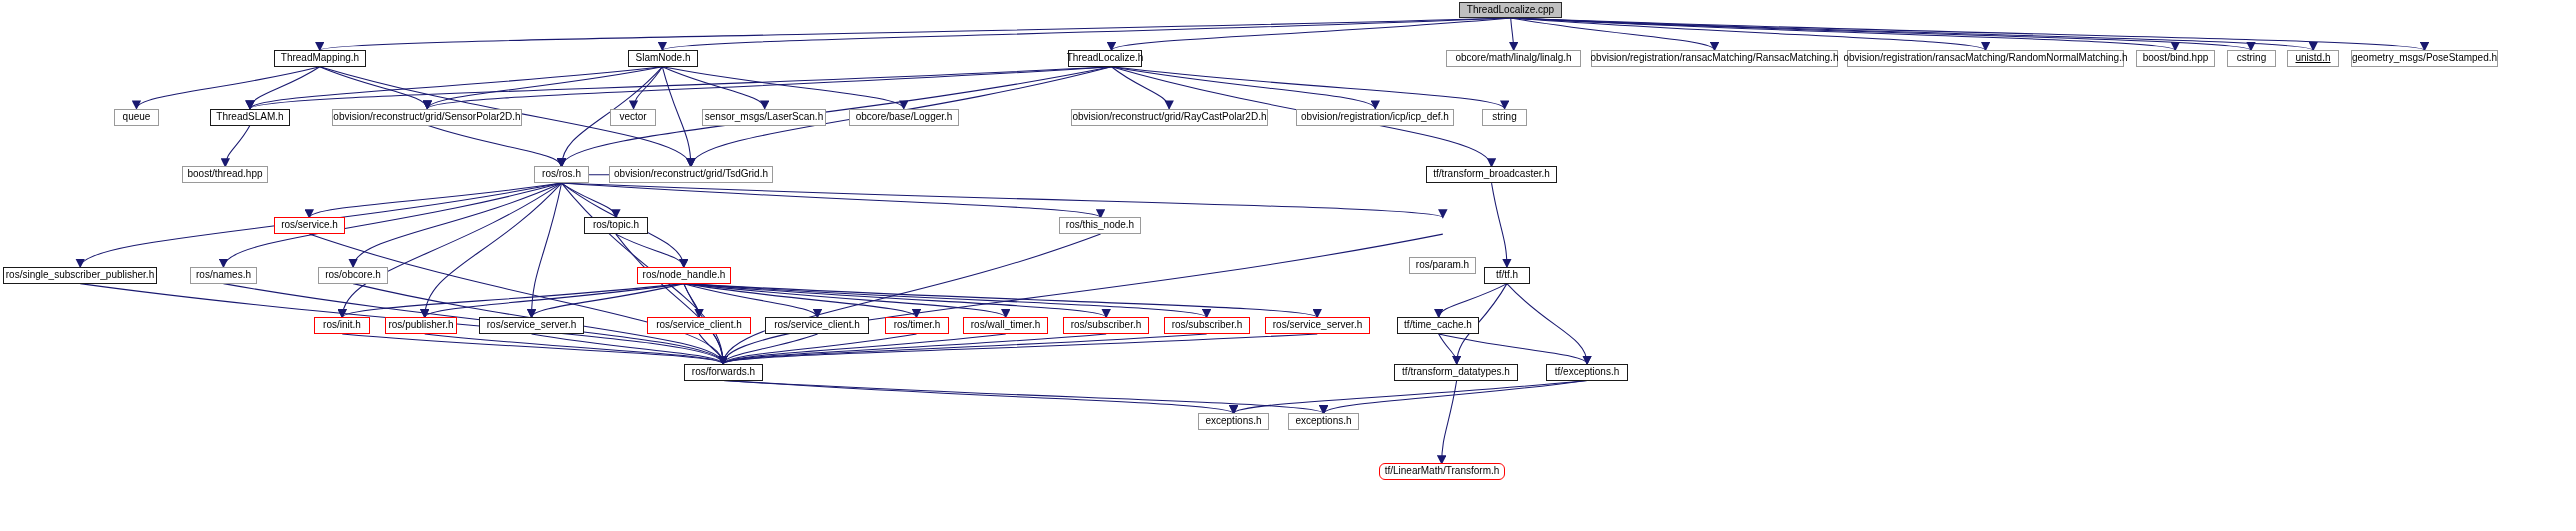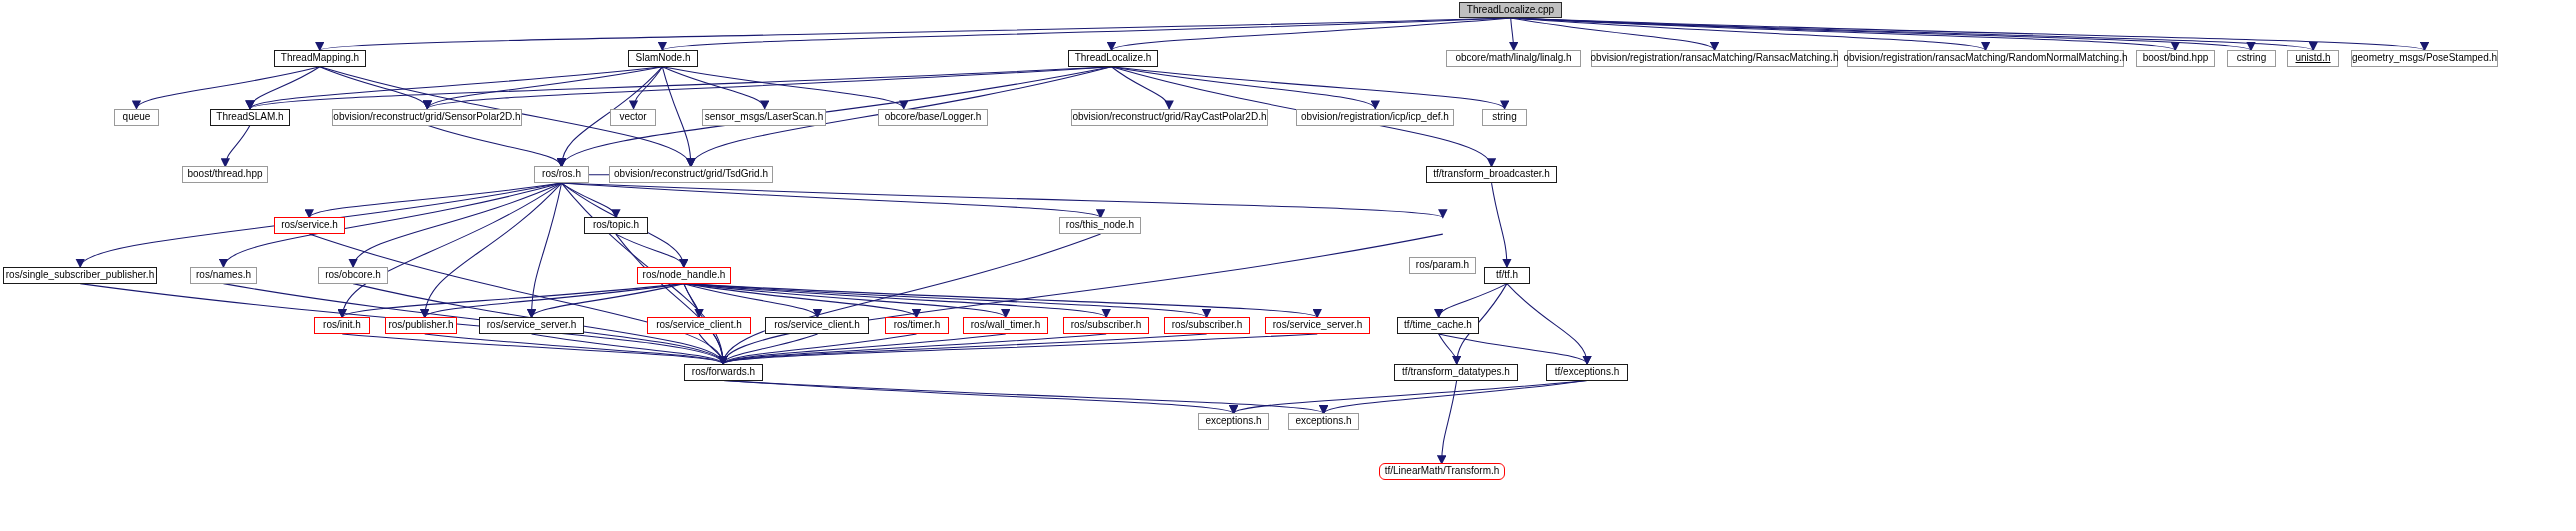--- a/index.html
+++ b/index.html
@@ -106,34 +106,34 @@
       <path d="M2117,507 C1881.25,531.2 1645.5,535.6 1645.5,551" fill="none" stroke="#191970" stroke-width="1.4" marker-end="url(#ah)"></path>
       <path d="M2117,507 C1941.25,531.2 1765.5,535.6 1765.5,551" fill="none" stroke="#191970" stroke-width="1.4" marker-end="url(#ah)"></path>
       <path d="M107,378 C535.75,436.85 964.5,447.55 964.5,485" fill="none" stroke="#191970" stroke-width="1.4" marker-end="url(#ah)"></path>
       <path d="M298,378 C631.25,436.85 964.5,447.55 964.5,485" fill="none" stroke="#191970" stroke-width="1.4" marker-end="url(#ah)"></path>
       <path d="M471,378 C717.75,436.85 964.5,447.55 964.5,485" fill="none" stroke="#191970" stroke-width="1.4" marker-end="url(#ah)"></path>
     </svg>
   <div id="nodes">
       <div class="node root" style="left: 1459px; top: 1.5px; width: 103px;">ThreadLocalize.cpp</div>
       <div class="node bold" style="left: 274px; top: 50px; width: 92px;">ThreadMapping.h</div>
       <div class="node bold" style="left: 628px; top: 50px; width: 70px;">SlamNode.h</div>
-      <div class="node bold" style="left: 1068px; top: 50px; width: 90px;">ThreadLocalize.h</div>
+      <div class="node bold" style="left: 1068px; top: 50px; width: 74px;">ThreadLocalize.h</div>
       <div class="node plain" style="left: 1446px; top: 50px; width: 135px;">obcore/math/linalg/linalg.h</div>
       <div class="node plain" style="left: 1591px; top: 50px; width: 247px;">obvision/registration/ransacMatching/RansacMatching.h</div>
       <div class="node plain" style="left: 1847px; top: 50px; width: 277px;">obvision/registration/ransacMatching/RandomNormalMatching.h</div>
       <div class="node plain" style="left: 2136px; top: 50px; width: 79px;">boost/bind.hpp</div>
       <div class="node plain" style="left: 2227px; top: 50px; width: 49px;">cstring</div>
       <div class="node plain" style="left: 2287px; top: 50px; width: 52px; text-decoration: underline;">unistd.h</div>
       <div class="node plain" style="left: 2351px; top: 50px; width: 147px;">geometry_msgs/PoseStamped.h</div>
       <div class="node plain" style="left: 114px; top: 109px; width: 45px;">queue</div>
       <div class="node bold" style="left: 210px; top: 109px; width: 80px;">ThreadSLAM.h</div>
       <div class="node plain" style="left: 332px; top: 109px; width: 190px;">obvision/reconstruct/grid/SensorPolar2D.h</div>
       <div class="node plain" style="left: 610px; top: 109px; width: 46px;">vector</div>
       <div class="node plain" style="left: 702px; top: 109px; width: 124px;">sensor_msgs/LaserScan.h</div>
-      <div class="node plain" style="left: 878px; top: 109px; width: 110px;">obcore/base/Logger.h</div>
+      <div class="node plain" style="left: 849px; top: 109px; width: 110px;">obcore/base/Logger.h</div>
       <div class="node plain" style="left: 1071px; top: 109px; width: 197px;">obvision/reconstruct/grid/RayCastPolar2D.h</div>
       <div class="node plain" style="left: 1296px; top: 109px; width: 158px;">obvision/registration/icp/icp_def.h</div>
       <div class="node plain" style="left: 1482px; top: 109px; width: 45px;">string</div>
       <div class="node plain" style="left: 182px; top: 166px; width: 86px;">boost/thread.hpp</div>
       <div class="node plain" style="left: 534px; top: 166px; width: 55px;">ros/ros.h</div>
       <div class="node plain" style="left: 609px; top: 166px; width: 164px;">obvision/reconstruct/grid/TsdGrid.h</div>
       <div class="node bold" style="left: 1426px; top: 166px; width: 131px;">tf/transform_broadcaster.h</div>
       <div class="node red" style="left: 274px; top: 217px; width: 71px;">ros/service.h</div>
       <div class="node bold" style="left: 584px; top: 217px; width: 64px;">ros/topic.h</div>
       <div class="node plain" style="left: 1059px; top: 217px; width: 82px;">ros/this_node.h</div>

